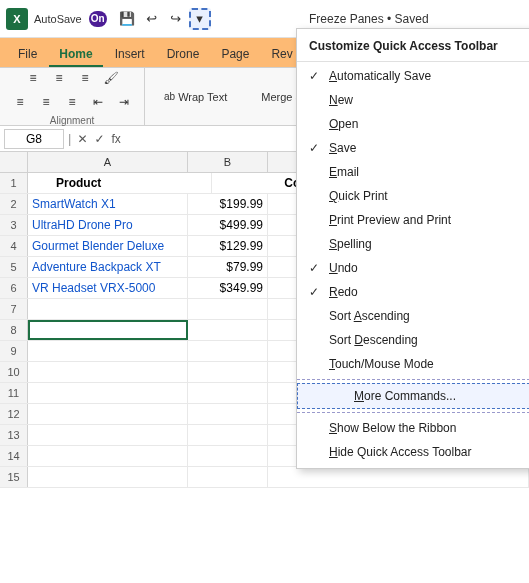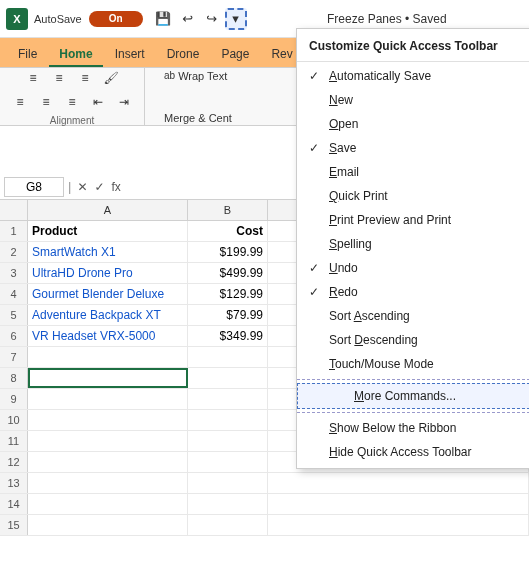--- a/index.html
+++ b/index.html
@@ -36,23 +36,23 @@
       font-size: 11px;
     }
     .autosave-label {
       font-size: 11px;
       color: #333;
       margin-left: 2px;
     }
     .toggle-on {
       display: inline-flex;
       align-items: center;
-      background: #c2410c;
+      background: #4c1d95;
       border-radius: 10px;
-      padding: 2px 20px;
+      padding: 2px 2px;
       color: white;
       font-size: 10px;
       font-weight: 600;
       margin-left: 3px;
       height: 16px;
     }
     .toolbar-icons {
       display: flex;
       align-items: center;
       gap: 2px;
@@ -155,21 +155,20 @@
 
     
     .formula-bar {
       display: flex;
       align-items: center;
       height: 26px;
       border-bottom: 1px solid #d0d0d0;
       padding: 0 4px;
       gap: 4px;
       background: #fff;
-      margin-top: 48px;
     }
     .cell-ref {
       width: 60px;
       border: 1px solid #ccc;
       padding: 2px 4px;
       font-size: 12px;
       text-align: center;
     }
     .formula-divider {
       color: #999;
@@ -247,21 +246,21 @@
       border-right: 1px solid #e8e8e8;
       display: flex;
       align-items: center;
       padding: 0 4px;
       font-size: 12px;
       overflow: hidden;
     }
     .cell-a { width: 160px; }
     .cell-b { width: 80px; }
     .cell-rest { flex: 1; }
-    .cell-header { font-weight: 700; }
+    .cell-header { font-weight: 700; margin-left: 24px; }
     .cell-link { color: #1155cc; }
     .cell-right { justify-content: flex-end; }
     .cell-active {
       outline: 2px solid #1d6f42;
       outline-offset: -2px;
     }
 
     
     .dropdown-menu {
       position: absolute;
@@ -346,21 +345,21 @@
     </div>
     <div class="ribbon-group-top" style="margin-top:2px;">
       <div class="r-btn">≡</div>
       <div class="r-btn">≡</div>
       <div class="r-btn">≡</div>
       <div class="r-btn">⇤</div>
       <div class="r-btn">⇥</div>
     </div>
     <span class="ribbon-group-label">Alignment</span>
   </div>
-  <div style="display:flex;flex-direction:column;gap:20px;">
+  <div style="display:flex;flex-direction:row;gap:20px;">
     <div class="r-btn-wide">
       <span style="font-size:10px;">ab</span>
       <span>Wrap Text</span>
     </div>
     <div class="r-btn-wide">
       <span>Merge &amp; Cent</span>
     </div>
   </div>
   <div style="display:flex;flex-direction:column;margin-left:auto;margin-right:8px;gap:2px;">
     <div style="font-size:18px;font-weight:600;color:#333;">A</div>

